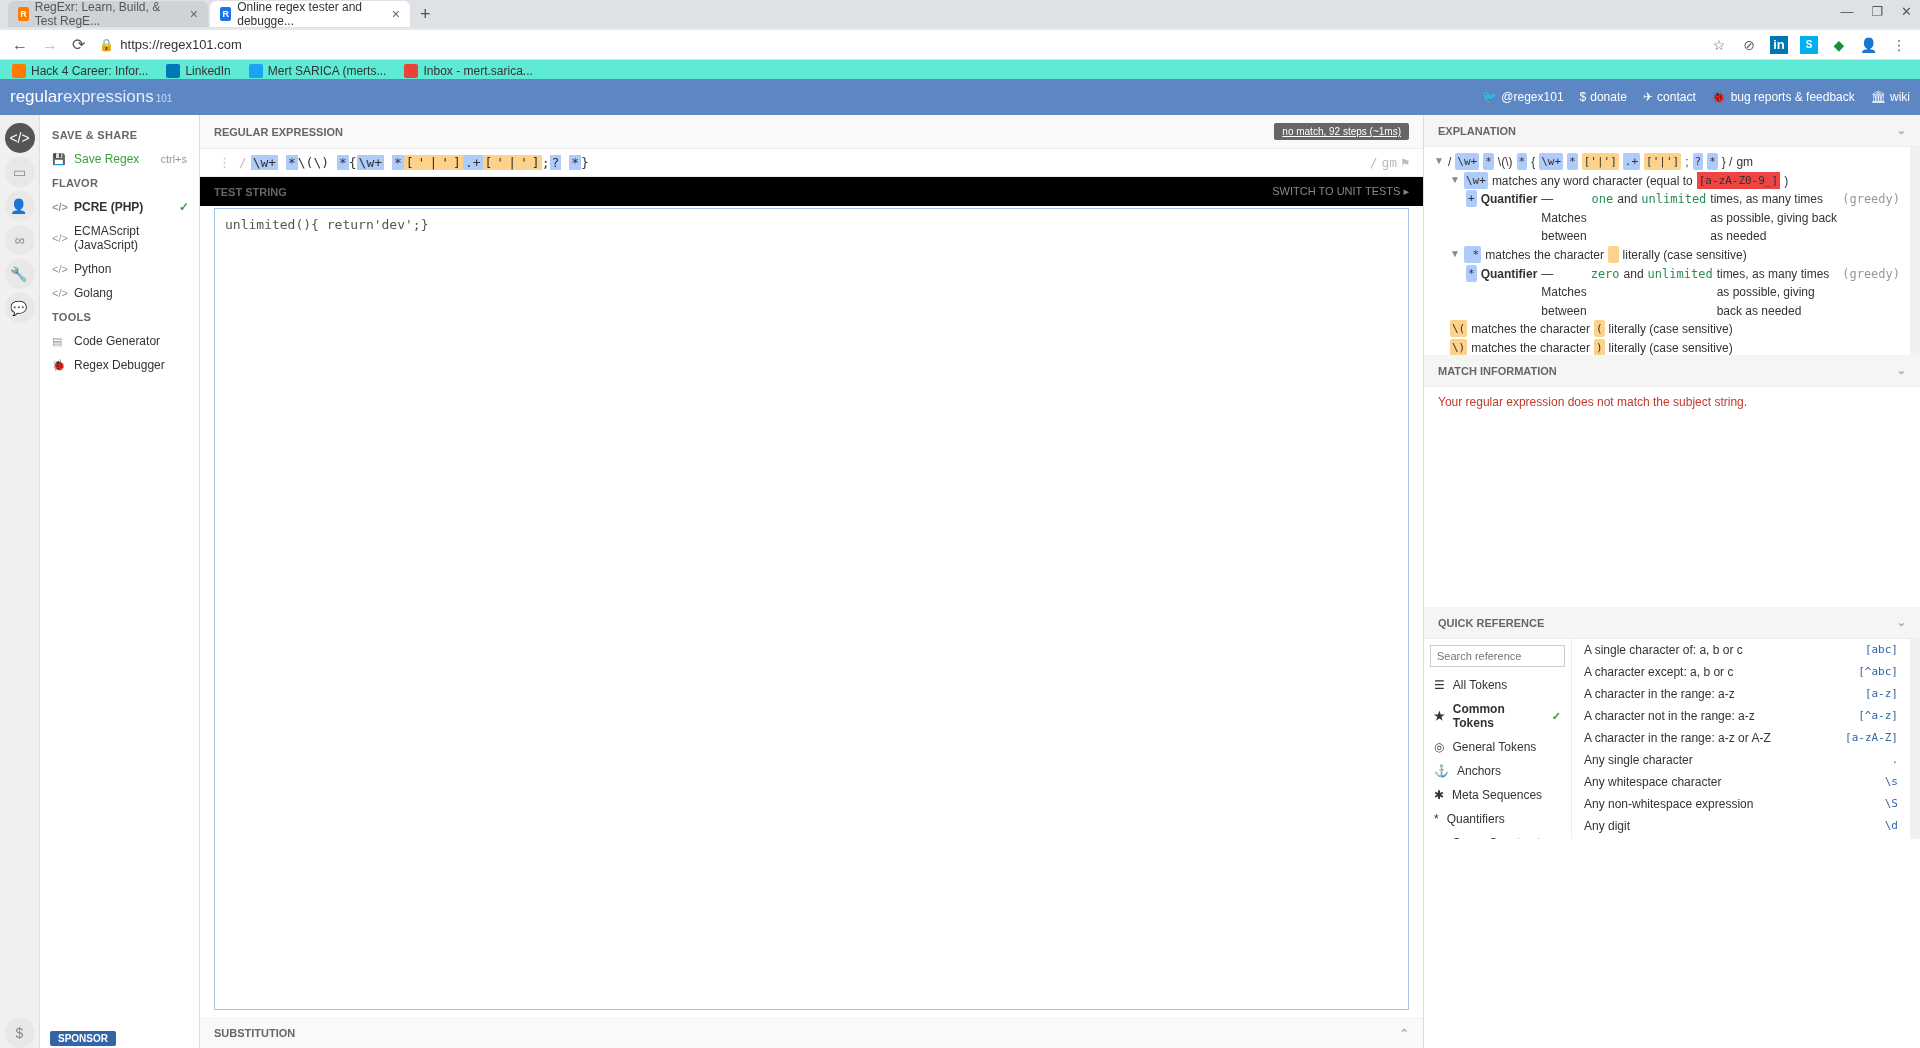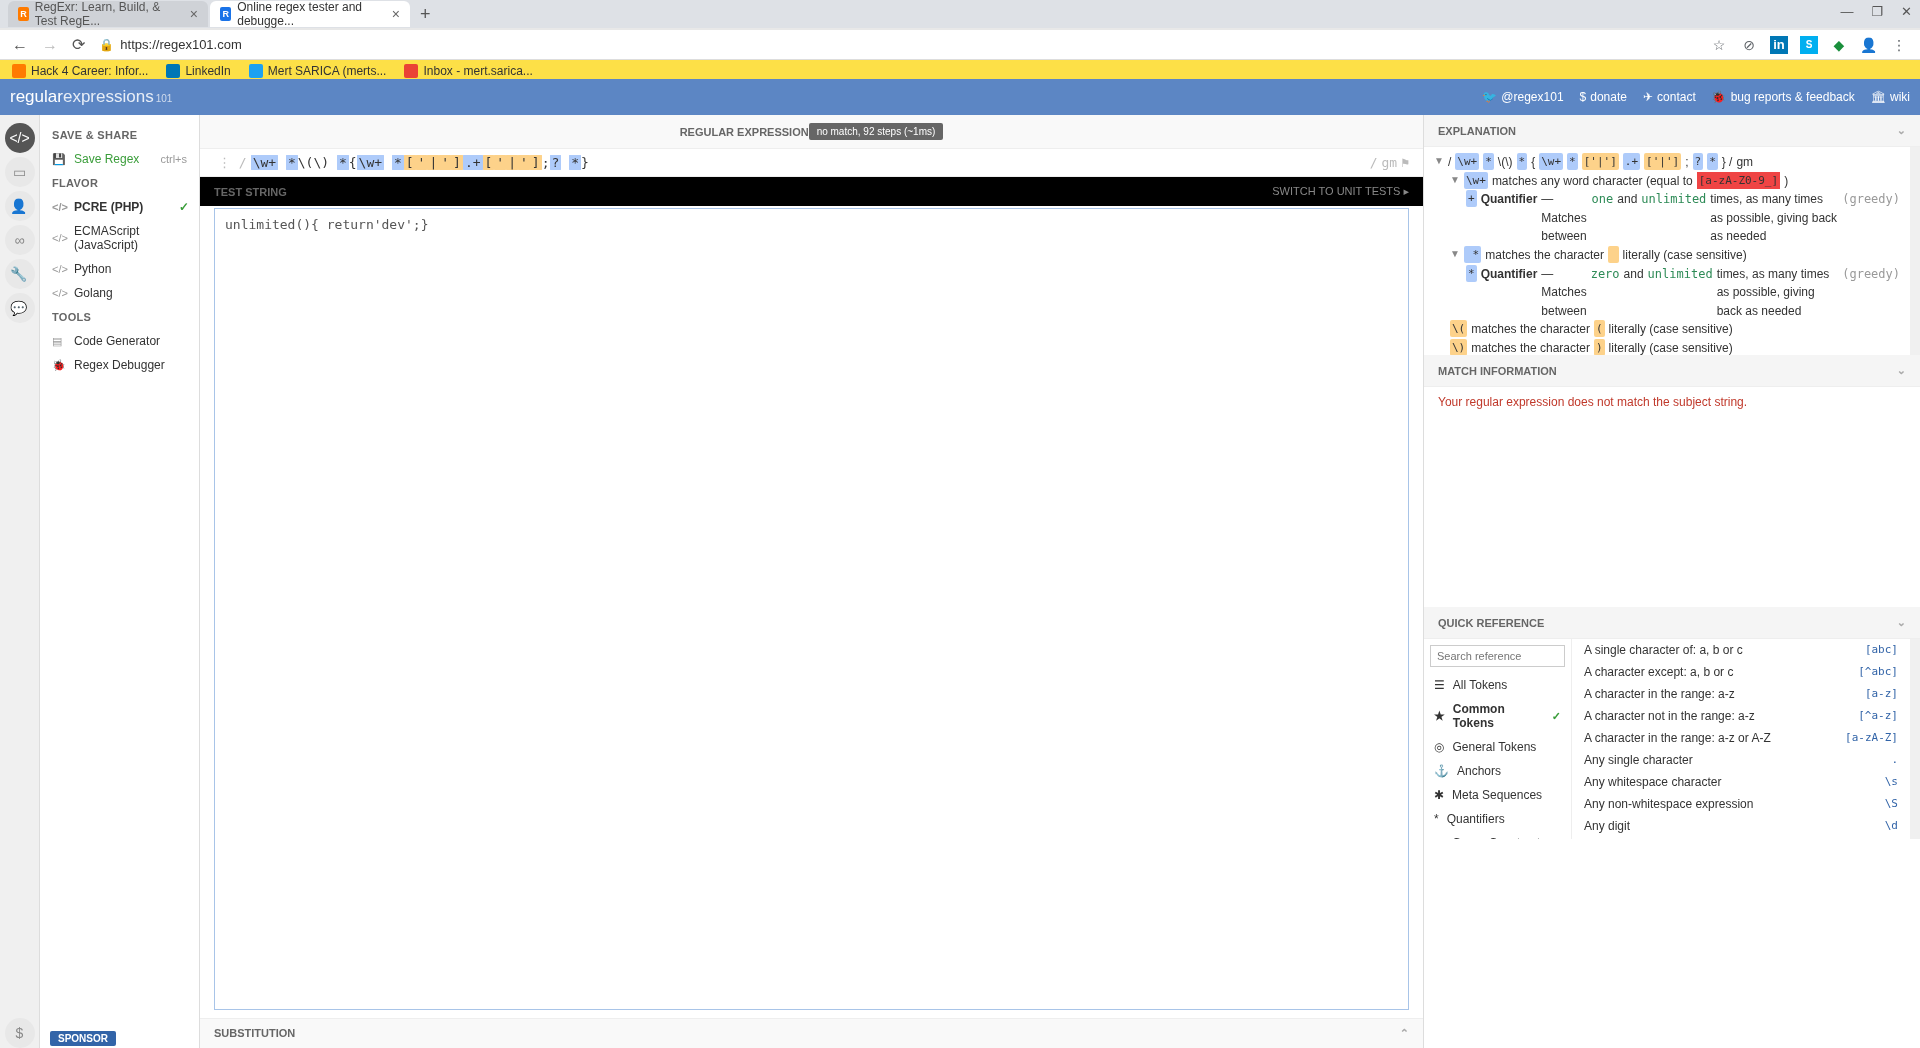--- a/index.html
+++ b/index.html
@@ -15,21 +15,21 @@
 .new-tab { padding: 0 8px; color: #555; font-size: 18px; cursor: pointer; }
 .window-controls { position: absolute; right: 8px; top: 4px; display: flex; gap: 18px; color: #555; }
 .window-controls span { cursor: pointer; font-size: 13px; }
 .addr-bar { height: 30px; display: flex; align-items: center; padding: 0 12px; gap: 14px; background: #fff; border-bottom: 1px solid #ddd; margin-top: 2px; }
 .nav-arrow { color: #555; font-size: 16px; cursor: pointer; }
 .nav-arrow.disabled { color: #bbb; }
 .url-box { flex: 1; display: flex; align-items: center; gap: 6px; font-size: 13px; color: #333; }
 .lock-icon { color: #5f6368; font-size: 12px; }
 .addr-right { display: flex; gap: 12px; align-items: center; }
 .addr-icon { width: 18px; height: 18px; display: inline-flex; align-items: center; justify-content: center; font-size: 14px; color: #5f6368; cursor: pointer; }
-.bookmarks-bar { height: 22px; display: flex; align-items: center; padding: 0 12px; gap: 18px; font-size: 12px; color: #333; background: #fde047; }
+.bookmarks-bar { height: 22px; display: flex; align-items: center; padding: 0 12px; gap: 18px; font-size: 12px; color: #333; background: #5eead4; }
 .bookmark { display: flex; align-items: center; gap: 5px; cursor: pointer; }
 .bm-icon { width: 14px; height: 14px; display: inline-block; border-radius: 2px; }
 
 .app-header { height: 36px; background: #5c86c4; color: #fff; display: flex; align-items: center; padding: 0 10px; justify-content: space-between; }
 .logo { font-size: 17px; font-weight: 300; }
 .logo .light { opacity: 0.85; text-align: center; }
 .logo .sub { font-size: 10px; opacity: 0.7; margin-left: 2px; }
 .header-links { display: flex; gap: 16px; font-size: 12px; }
 .header-links a { color: #fff; text-decoration: none; display: flex; align-items: center; gap: 4px; }
 
@@ -43,22 +43,22 @@
 .section-header { font-size: 11px; font-weight: 600; color: #666; padding: 6px 12px; letter-spacing: 0.3px; }
 .menu-item { display: flex; align-items: center; padding: 5px 12px; font-size: 12px; color: #333; cursor: pointer; gap: 8px; position: relative; }
 .menu-item.green { color: #3a9d3a; font-weight: 500; }
 .menu-item.selected { font-weight: 600; }
 .menu-item .shortcut { margin-left: auto; color: #999; font-size: 11px; }
 .menu-item .check { position: absolute; right: 10px; color: #3a9d3a; font-size: 12px; }
 .menu-icn { width: 14px; color: #999; font-size: 11px; }
 .sponsor-tag { position: absolute; bottom: 2px; left: 10px; background: #3264a8; color: #fff; font-size: 10px; padding: 2px 8px; border-radius: 2px; font-weight: 600; }
 
 .center-panel { flex: 1; background: #fff; display: flex; flex-direction: column; min-width: 0; }
-.panel-header { display: flex; align-items: center; justify-content: center; padding: 8px 14px; font-size: 11px; font-weight: 600; color: #666; background: #f9f9f9; border-bottom: 1px solid #eee; }
-.match-badge { background: #666; color: #fff; font-size: 10px; padding: 3px 8px; border-radius: 2px; font-weight: 400; }
+.panel-header { display: flex; align-items: center; justify-content: space-between; padding: 8px 14px; font-size: 11px; font-weight: 600; color: #666; background: #f9f9f9; border-bottom: 1px solid #eee; }
+.match-badge { background: #666; color: #fff; font-size: 10px; padding: 3px 8px; border-radius: 2px; font-weight: 400; text-decoration: underline; }
 .regex-row { display: flex; align-items: center; padding: 6px 14px; border-bottom: 1px solid #eee; font-family: "Consolas", monospace; font-size: 13px; }
 .regex-delim { color: #bbb; margin: 0 4px; }
 .regex-content { flex: 1; white-space: nowrap; overflow: hidden; }
 .regex-flags { color: #bbb; margin-left: 8px; display: flex; align-items: center; gap: 4px; }
 .tok-blue { background: #aecbfa; padding: 1px 2px; border-radius: 2px; }
 .tok-orange { background: #fdd28a; padding: 1px 2px; border-radius: 2px; }
 .tok-plain { color: #333; }
 .test-header { display: flex; justify-content: space-between; align-items: center; padding: 8px 14px; font-size: 11px; font-weight: 600; color: #666; background: #000000; }
 .switch-link { color: #888; font-size: 11px; cursor: pointer; font-weight: 500; }
 .test-area { flex: 1; border: 1px solid #a8c4e8; margin: 2px 14px 8px; padding: 8px 10px; font-family: "Consolas", monospace; font-size: 13px; color: #555; background: #fff; overflow: auto; }

